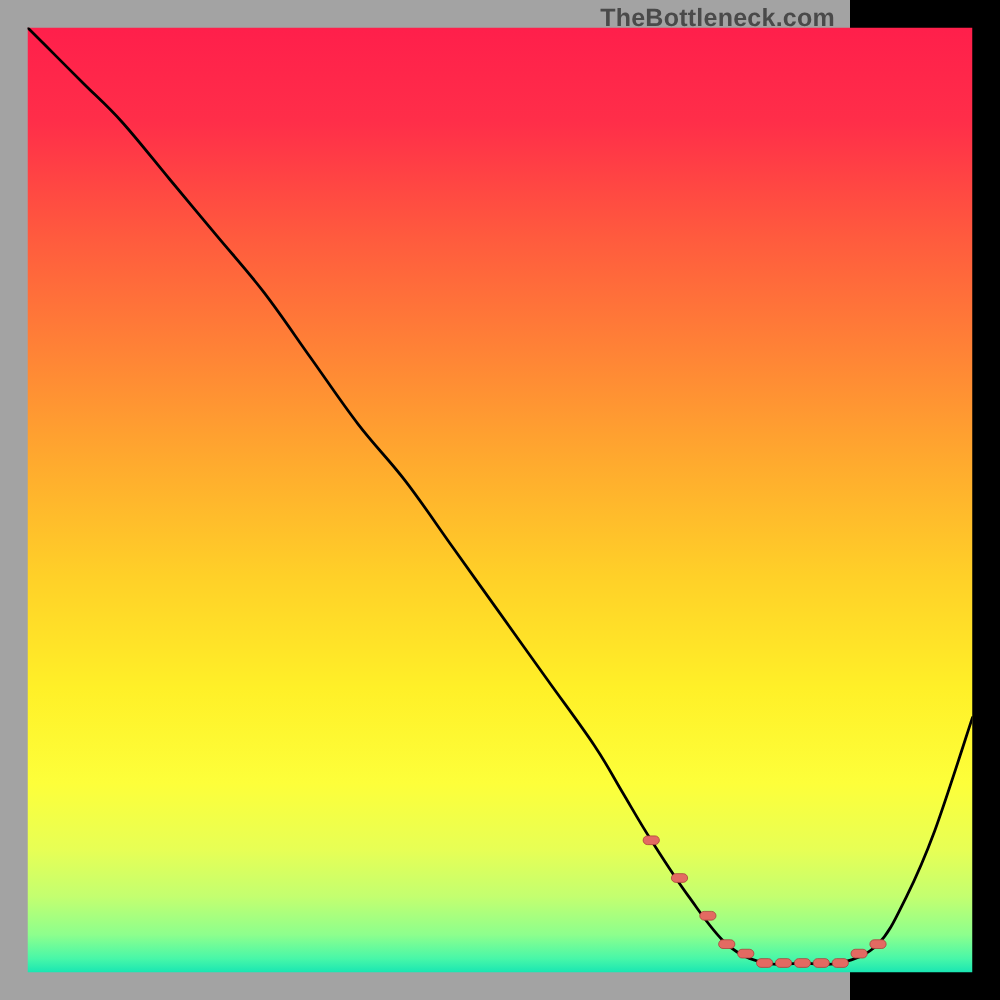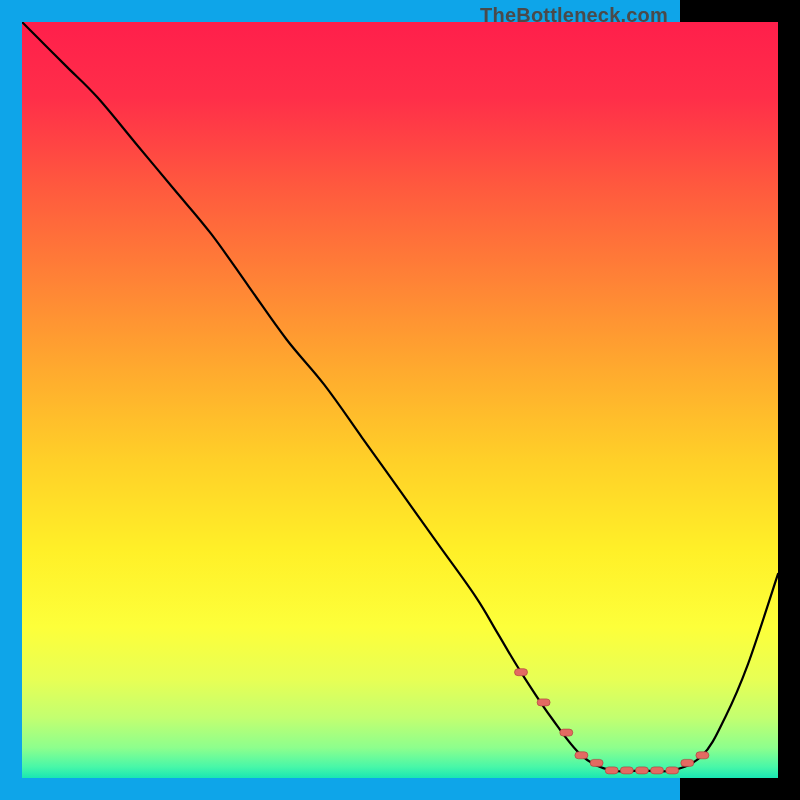--- a/index.html
+++ b/index.html
@@ -8,21 +8,21 @@
     width: 800px;
     height: 800px;
     overflow: hidden;
     background: #000;
     font-family: Arial, Helvetica, sans-serif;
   }
   .frame {
     position: relative;
     width: 680px;
     height: 800px;
-    background: #0ea5e9;
+    background: #a3a3a3;
   }
   .watermark {
     position: absolute;
     top: 4px;
     right: 12px;
     color: #4a4a4a;
     font-size: 20px;
     font-weight: 600;
     letter-spacing: 0.2px;
     z-index: 5;

